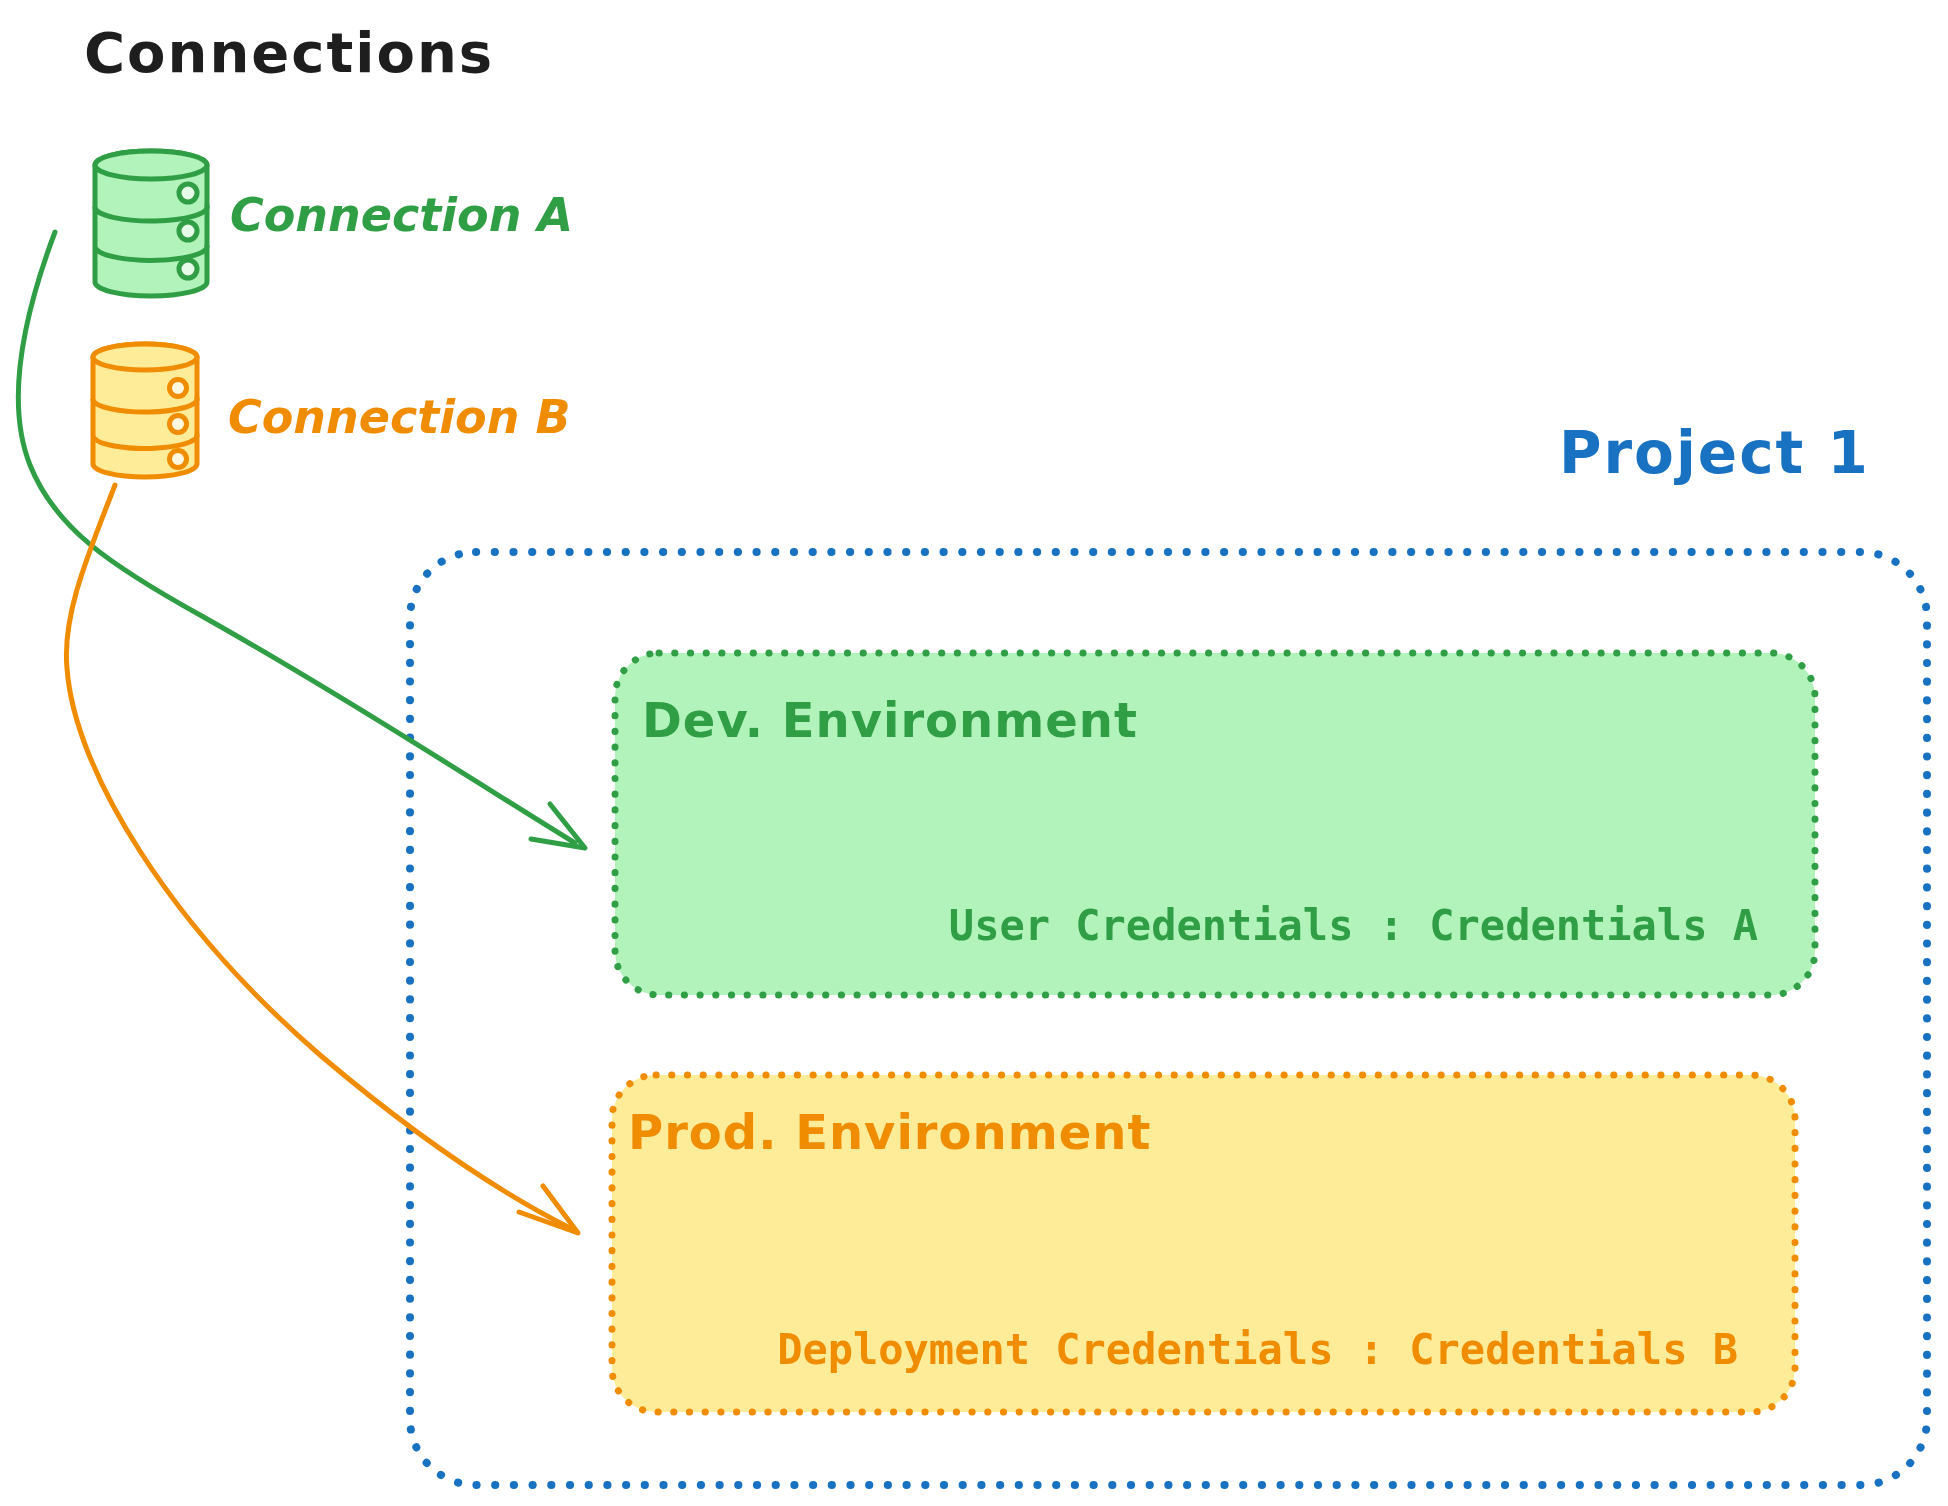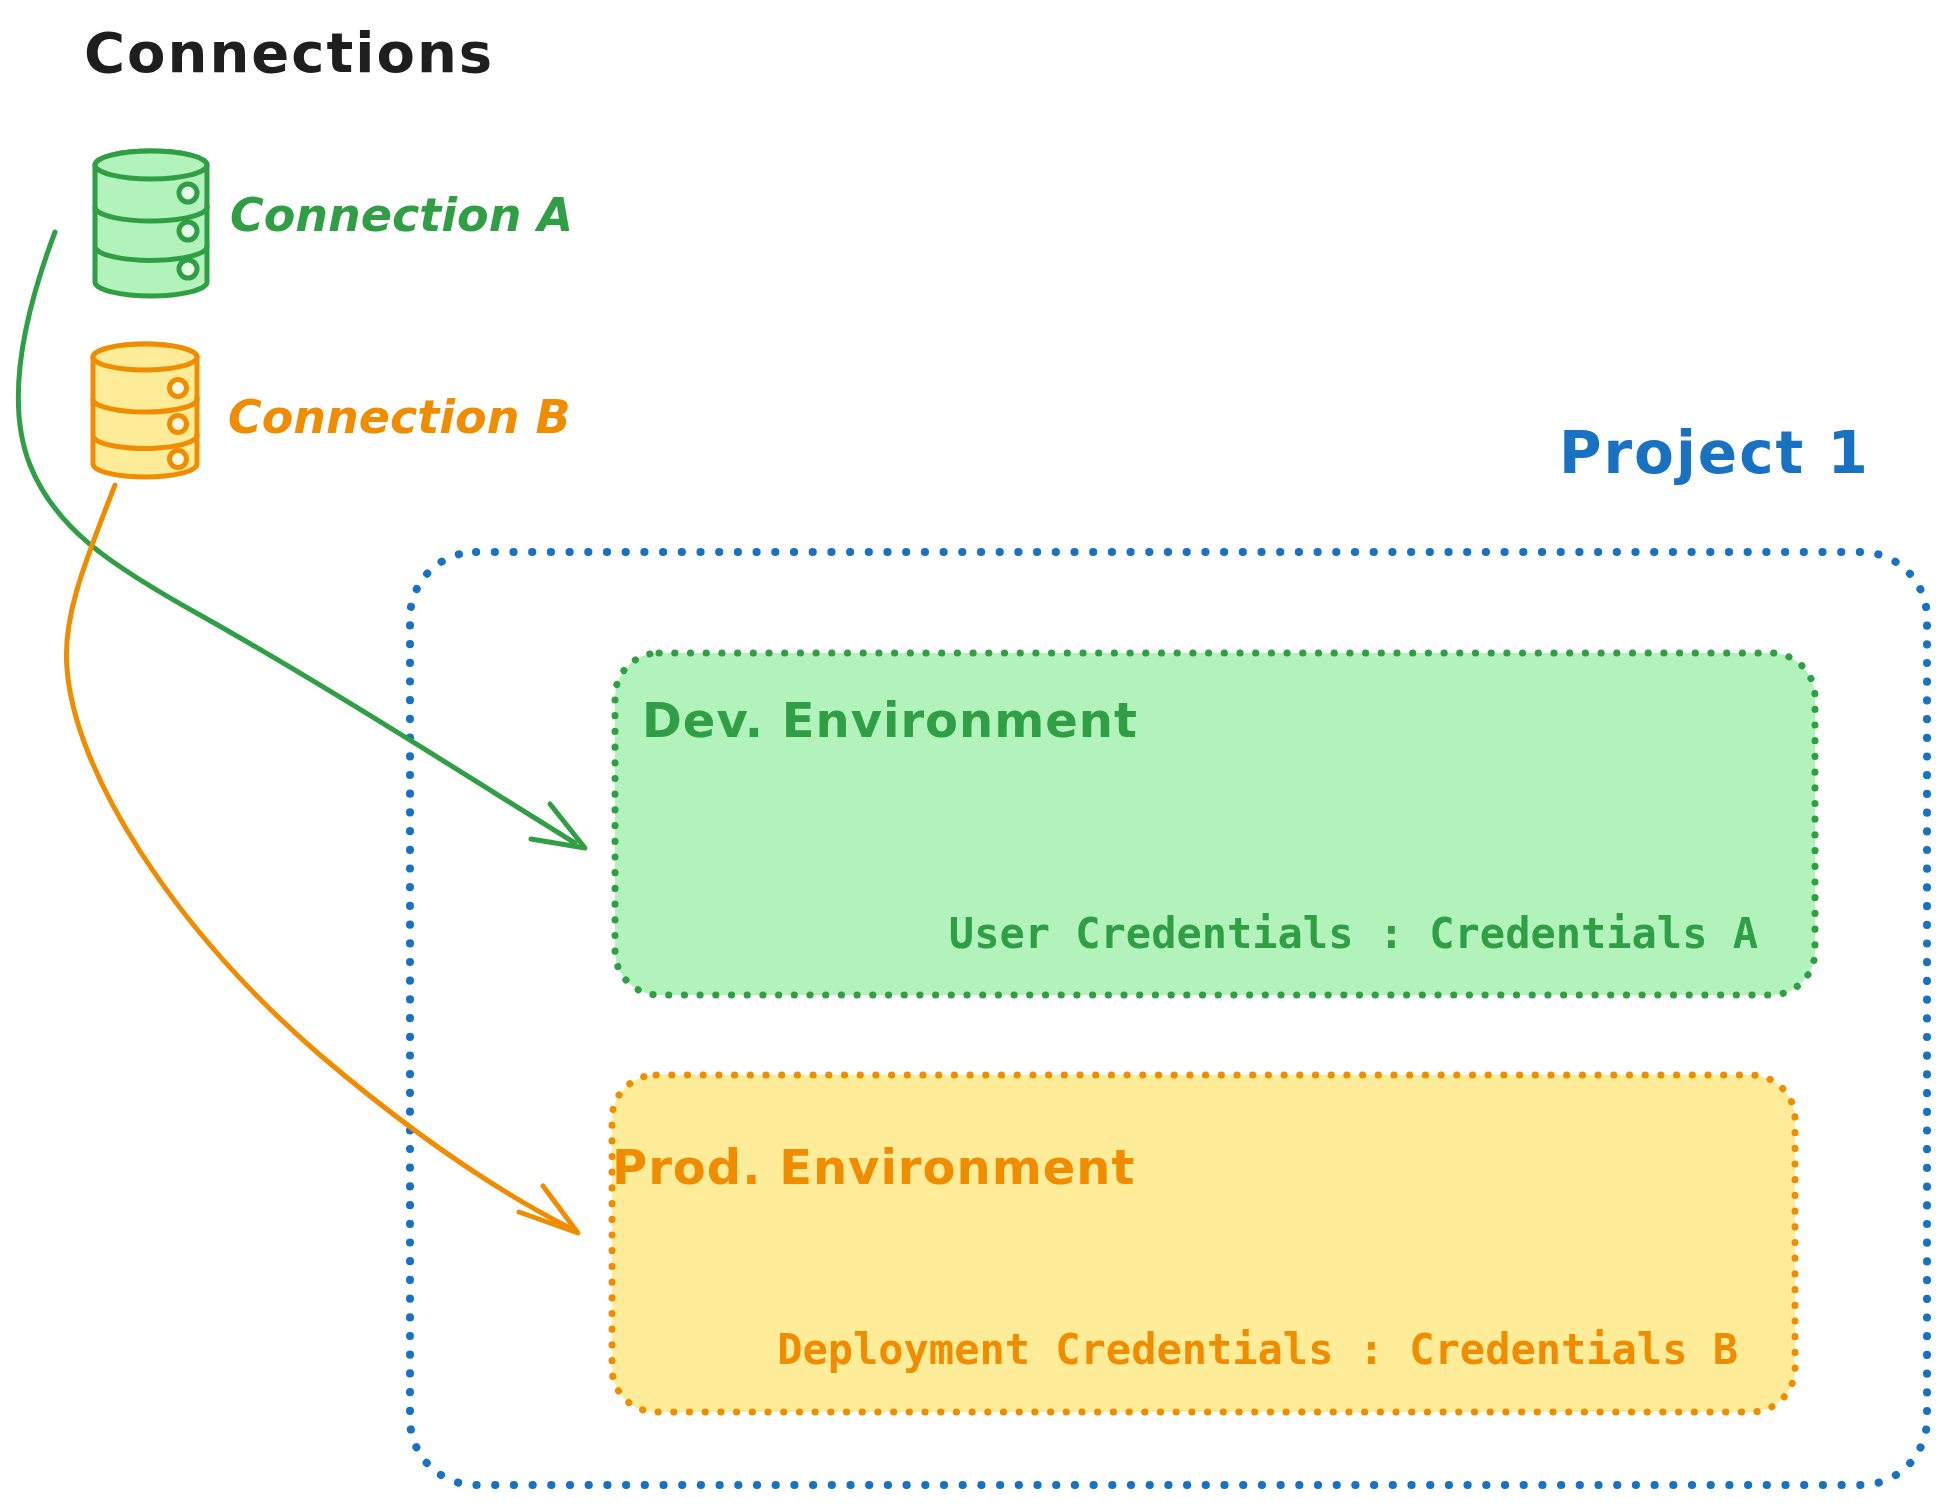--- a/index.html
+++ b/index.html
@@ -14,23 +14,23 @@
   }
   #shapes{position:absolute;left:0;top:0;}
   .txt{position:absolute;white-space:nowrap;font-weight:bold;line-height:1.1;}
   .title{left:72px;top:22px;font-size:56px;color:var(--ink);letter-spacing:2px;margin-left:12px;}
   .conn-label{font-size:46px;font-style:italic;}
   .conn-a{left:230px;top:190px;color:var(--green);}
   .conn-b{left:228px;top:392px;color:var(--orange);}
   .project-label{left:1538px;top:422px;font-size:58px;color:var(--blue);letter-spacing:2px;margin-left:21px;}
   .env-title{font-size:48px;letter-spacing:1px;}
   .dev-title{left:642px;top:694px;color:var(--green);}
-  .prod-title{left:612px;top:1106px;color:var(--orange);margin-top:35px;}
+  .prod-title{left:628px;top:1106px;color:var(--orange);}
   .creds{font-family:"DejaVu Sans Mono",monospace;font-size:42px;font-weight:bold;}
-  .dev-creds{right:190px;top:903px;color:var(--green);margin-top:8px;}
+  .dev-creds{right:190px;top:903px;color:var(--green);}
   .prod-creds{right:210px;top:1327px;color:var(--orange);}
 </style>
 </head>
 <body>
 
 <div id="canvas">
 
   <svg id="shapes" width="1948" height="1506" viewBox="0 0 1948 1506">
 
     <rect x="410" y="552" width="1517" height="933" rx="66" ry="66" fill="none" stroke="#1971c2" stroke-width="8" stroke-dasharray="0.2 18.5" stroke-linecap="round"></rect>

